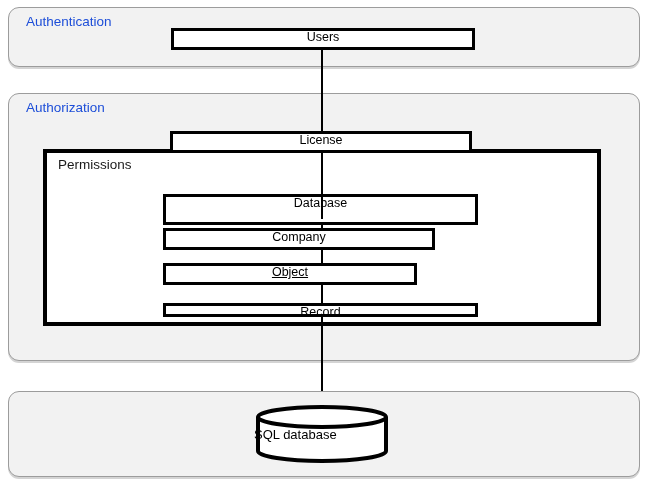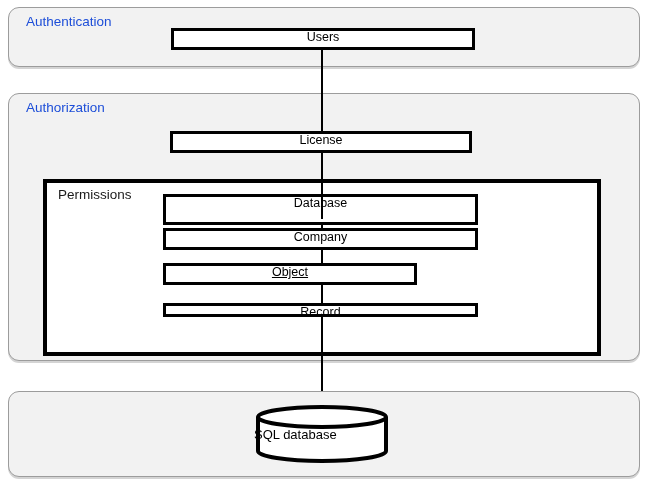--- a/index.html
+++ b/index.html
@@ -26,21 +26,21 @@
   .group-storage { top:391px; height:86px;  }
   .group-label {
     font-size:13.5px;
     color:#1d4ed8;
     padding:6px 0 0 17px;
     white-space:nowrap;
   }
   
   .permissions-box {
     position:absolute;
-    left:43px; top:179px;
+    left:43px; top:149px;
     width:558px; height:177px;
     background:#ffffff;
     border:4px solid #000000;
     box-sizing:border-box;
     z-index:1;
   }
   .permissions-label {
     font-size:13.5px;
     color:#1a1a1a;
     padding:4px 0 0 11px;
@@ -61,21 +61,21 @@
     border:3px solid #000000;
     box-sizing:border-box;
     z-index:3;
     display:flex; justify-content:center;
     font-size:12.5px; color:#000000;
     line-height:1;
   }
   .node-users    { left:171px; top:28px;  width:304px; height:22px; }
   .node-license  { left:170px; top:119px; width:302px; height:22px;margin-top:12px; }
   .node-database { left:163px; top:194px; width:315px; height:31px; }
-  .node-company  { left:163px; top:228px; width:315px; height:22px; }
+  .node-company  { left:163px; top:228px; width:272px; height:22px; }
   .node-object   { left:163px; top:263px; width:254px; height:22px;text-decoration:underline; }
   .node-record   { left:163px; top:303px; width:315px; height:14px; }
   
   .cylinder-svg {
     position:absolute;
     left:254px; top:404px;
     z-index:3;
   }
   .cylinder-label {
     position:absolute;

